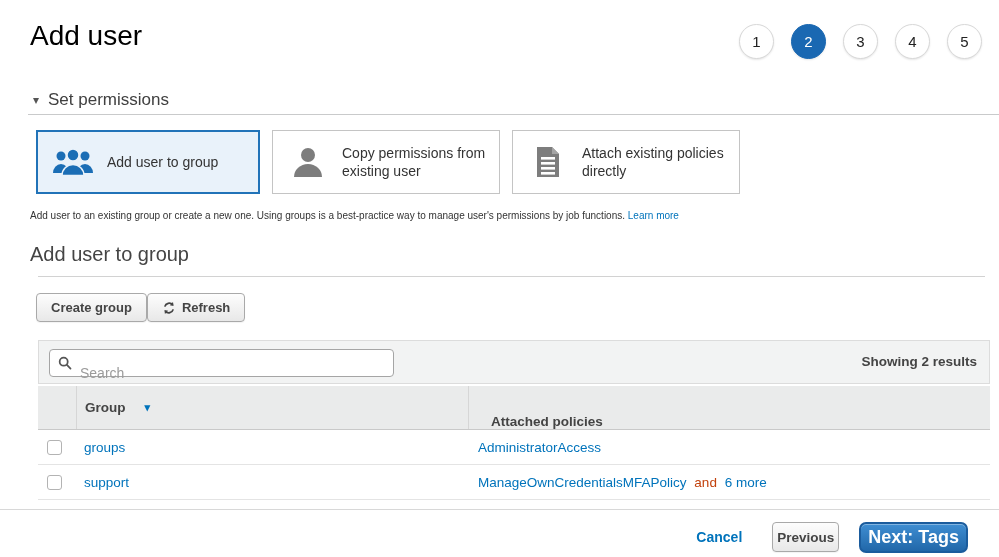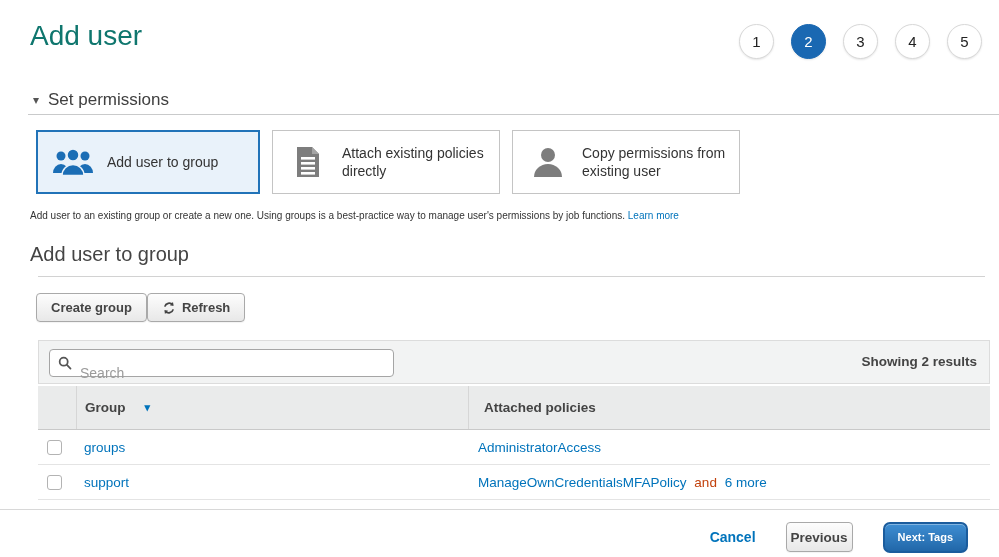--- a/index.html
+++ b/index.html
@@ -1,20 +1,20 @@
 <!DOCTYPE html>
 <html><head>
 <meta charset="utf-8">
 <style>
   * { box-sizing: border-box; }
   html, body { margin: 0; padding: 0; background: #fff; }
   body { font-family: "Liberation Sans", sans-serif; }
   .page { position: relative; width: 999px; height: 557px; background: #fff; overflow: hidden; }
 
-  .page-title { position: absolute; left: 30px; top: 20px; font-size: 28px; font-weight: 400; color: #0f766e; }
+  .page-title { position: absolute; left: 30px; top: 20px; font-size: 28px; font-weight: 400; color: #000000; }
 
   .steps { position: absolute; top: 24px; right: 17px; display: flex; gap: 17px; }
   .step { width: 35px; height: 35px; border-radius: 50%; border: 1px solid #d8d8d8; background: #fff;
           color: #222; font-size: 15px; display: flex; align-items: center; justify-content: center;
           box-shadow: 0 1px 2px rgba(0,0,0,0.10); }
   .step.active { background: #1a68b2; border-color: #1a68b2; color: #fff; }
 
   .section-header { position: absolute; left: 33px; top: 90px; display: flex; align-items: center; gap: 9px;
                     font-size: 17px; color: #404040; cursor: pointer; }
   .collapse-icon { font-size: 12px; color: #555; line-height: 1; }
@@ -46,37 +46,37 @@
                 padding: 0 8px; gap: 6px; }
   .search-input { border: none; outline: none; flex: 1; font-size: 14px; font-family: inherit; color: #333; background: transparent; margin-top: 20px; }
   .search-input::placeholder { color: #9b9b9b; }
   .results { position: absolute; right: 12px; top: 13px; font-size: 13.5px; font-weight: bold; color: #444; }
 
   .grid-row { display: grid; grid-template-columns: 38px 392px 1fr; align-items: center; }
   .table-header { margin-top: 2px; height: 44px; background: #eaebeb; border-bottom: 1px solid #c9c9c9; }
   .table-header .cell { height: 100%; display: flex; align-items: center; gap: 19px;
                         font-size: 13.5px; font-weight: bold; color: #444; }
   .table-header .cell:nth-child(2) { border-left: 1px solid #d6d6d6; padding-left: 8px; }
-  .table-header .cell:nth-child(3) { border-left: 1px solid #d6d6d6; padding-left: 15px; }
+  .table-header .cell:nth-child(3) { border-left: 1px solid #d6d6d6; padding-left: 22px; align-items: flex-end; }
   .sort-icon { color: #0073bb; font-size: 11px; line-height: 1; }
 
   .row { height: 35px; border-bottom: 1px solid #e4e4e4; background: #fff; font-size: 13.5px; }
   .row .cell:nth-child(2) { padding-left: 8px; }
   .row .cell:nth-child(3) { padding-left: 10px; }
   .checkbox { width: 15px; height: 15px; border: 1px solid #b3b3b3; border-radius: 3px; background: #fff;
               margin-left: 9px; cursor: pointer; }
   .and-text { color: #c2410c; margin: 0 4px; }
 
   .footer { position: absolute; left: 0; top: 509px; width: 999px; height: 56px; background: #fff;
             border-top: 1px solid #d8d8d8; border-bottom: 1px solid #d8d8d8;
             display: flex; align-items: center; justify-content: flex-end; }
   .cancel-link { font-size: 14px; font-weight: bold; margin-right: 30px; }
   .btn-previous { height: 30px; padding: 0 4px; font-size: 13.5px; border-radius: 4px; }
-  .btn-primary { height: 31px; padding: 0 13px; margin-left: 30px; margin-right: 31px;
-                 font-size: 11px; font-weight: bold; color: #fff; font-family: inherit;
+  .btn-primary { height: 31px; padding: 0 7px; margin-left: 20px; margin-right: 31px;
+                 font-size: 18px; font-weight: bold; color: #fff; font-family: inherit;
                  background: linear-gradient(#3f8ed2, #2167a9); border: 2px solid #1b5c9d; border-radius: 7px;
                  box-shadow: inset 0 1px 0 rgba(255,255,255,0.35); cursor: pointer;
                  display: inline-flex; align-items: center; }
 </style>
 </head>
 <body>
 
 <div class="page">
 
   <div class="page-title">Add user</div>
@@ -108,40 +108,40 @@
             <circle cx="21" cy="8" r="6" stroke="#e9f2fa" stroke-width="1.5"></circle>
             <path d="M10,28.5 a11,11 0 0 1 22,0 z" stroke="#e9f2fa" stroke-width="1.5"></path>
           </g>
         </svg>
       </span>
       <span class="card-label">Add user to group</span>
     </div>
 
     <div class="card">
       <span class="card-icon">
+        <svg width="30" height="32" viewBox="0 0 30 32" fill="#7d7d7d">
+          <circle cx="15" cy="9" r="7"></circle>
+          <path d="M1,31 a14,13 0 0 1 28,0 z"></path>
+        </svg>
+      </span>
+      <span class="card-label">Copy permissions from existing user</span>
+    </div>
+
+    <div class="card">
+      <span class="card-icon">
         <svg width="26" height="32" viewBox="0 0 26 32">
           <path d="M2,1 h15 l7,7 v23 h-22 z" fill="#7d7d7d"></path>
           <path d="M17,1 l7,7 h-7 z" fill="#a5a5a5"></path>
           <rect x="6" y="11" width="14" height="2.6" fill="#fff"></rect>
           <rect x="6" y="16" width="14" height="2.6" fill="#fff"></rect>
           <rect x="6" y="21" width="14" height="2.6" fill="#fff"></rect>
           <rect x="6" y="26" width="14" height="2.6" fill="#fff"></rect>
         </svg>
       </span>
       <span class="card-label">Attach existing policies directly</span>
-    </div>
-
-    <div class="card">
-      <span class="card-icon">
-        <svg width="30" height="32" viewBox="0 0 30 32" fill="#7d7d7d">
-          <circle cx="15" cy="9" r="7"></circle>
-          <path d="M1,31 a14,13 0 0 1 28,0 z"></path>
-        </svg>
-      </span>
-      <span class="card-label">Copy permissions from existing user</span>
     </div>
   </div>
 
   <div class="description">
     <span>Add user to an existing group or create a new one. Using groups is a best-practice way to manage user's permissions by job functions.</span>
     <a class="link">Learn more</a>
   </div>
 
   <div class="group-title">Add user to group</div>
   <div class="group-divider"></div>

